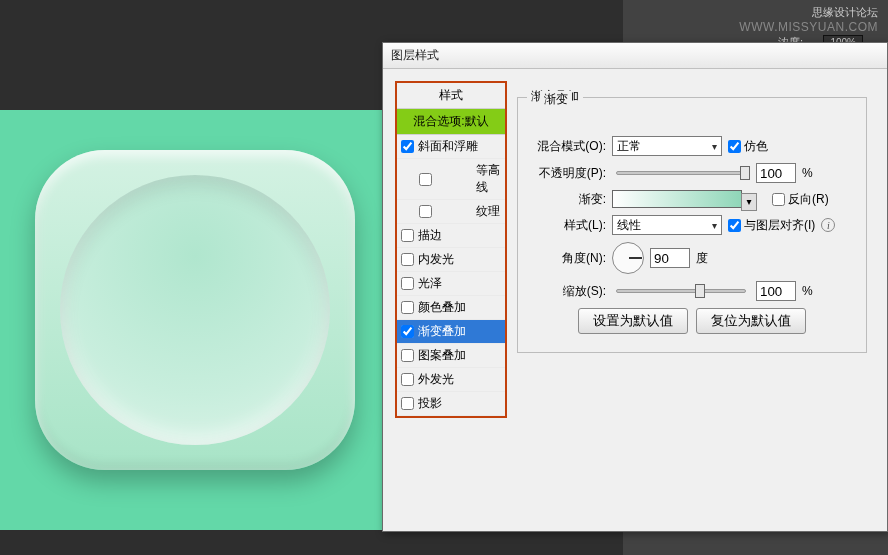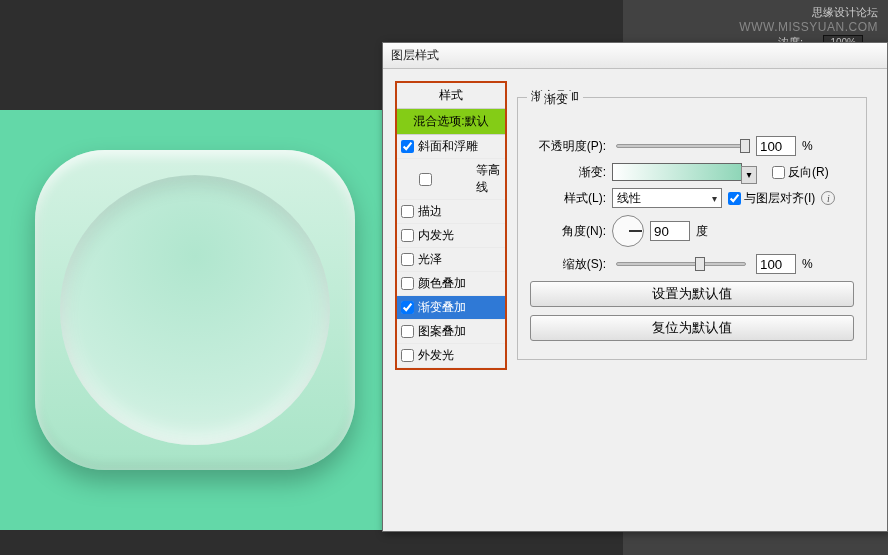--- a/index.html
+++ b/index.html
@@ -39,21 +39,21 @@
 .select::after { content: "▾"; position: absolute; right: 4px; font-size: 10px; color: #333; }
 .gradient-swatch { width: 130px; height: 18px; background: linear-gradient(90deg, #ffffff 0%, #8fd6b8 100%); border: 1px solid #666; display: inline-block; position: relative; }
 .gradient-swatch::after { content: "▾"; position: absolute; right: -16px; top: 2px; font-size: 10px; background: #e0e0e0; border: 1px solid #888; width: 14px; height: 16px; text-align: center; line-height: 16px; }
 .slider { width: 130px; height: 4px; background: #c8c8c8; border: 1px solid #999; border-radius: 2px; position: relative; margin: 0 4px; }
 .slider-handle { position: absolute; width: 10px; height: 14px; background: #e6e6e6; border: 1px solid #666; top: -6px; transform: translateX(-50%); }
 .num-input { width: 40px; height: 20px; border: 1px solid #7a7a7a; background: #fff; padding: 0 3px; text-align: left; }
 .angle-dial { width: 32px; height: 32px; border: 1px solid #888; border-radius: 50%; background: #fafafa; position: relative; }
 .angle-dial::after { content: ""; position: absolute; width: 2px; height: 13px; background: #333; left: 15px; top: 15px; transform-origin: top; transform: rotate(-90deg); }
 .info-icon { width: 14px; height: 14px; border: 1px solid #888; border-radius: 50%; display: inline-flex; align-items: center; justify-content: center; font-size: 10px; color: #555; font-style: italic; font-family: Georgia, serif; }
 .btn { background: linear-gradient(#fdfdfd, #e0e0e0); border: 1px solid #8a8a8a; border-radius: 3px; padding: 3px 14px; cursor: pointer; }
-.btns { display: flex; gap: 8px; justify-content: center; margin-top: 2px; flex-direction: column; }
+.btns { display: flex; gap: 8px; justify-content: center; margin-top: 2px; }
 label.chk { display: inline-flex; align-items: center; gap: 3px; }
 </style>
 </head>
 <body>
 
 <div class="app-bg">
   <div class="dark-panel">
     <div class="watermark">思缘设计论坛</div>
     <div class="watermark-url">WWW.MISSYUAN.COM</div>
     <div class="opacity-label">浓度:</div>
@@ -77,20 +77,24 @@
         <div class="styles-sub">混合选项:默认</div>
         <div id="style-items">
             <div class="style-item">
               <input type="checkbox" checked="" style="">
               <span>斜面和浮雕</span>
             </div>
             <div class="style-item indent">
               <input type="checkbox" style="">
               <span>等高线</span>
             </div>
+            <div class="style-item indent">
+              <input type="checkbox" style="">
+              <span>纹理</span>
+            </div>
             <div class="style-item">
               <input type="checkbox" style="">
               <span>描边</span>
             </div>
             <div class="style-item">
               <input type="checkbox" style="">
               <span>内发光</span>
             </div>
             <div class="style-item">
               <input type="checkbox" style="">
@@ -104,29 +108,43 @@
               <input type="checkbox" checked="" style="">
               <span>渐变叠加</span>
             </div>
             <div class="style-item">
               <input type="checkbox" style="">
               <span>图案叠加</span>
             </div>
             <div class="style-item">
               <input type="checkbox" style="">
               <span>外发光</span>
+            </div>
+            <div class="style-item">
+              <input type="checkbox" style="">
+              <span>投影</span>
             </div>
           </div>
       </div>
 
       <div class="settings-panel">
         <span class="group-title">渐变叠加</span>
         <div class="fieldset">
           <span class="group-title">渐变</span>
 
+          <div class="row">
+            <span class="row-label">混合模式(O):</span>
+            <div class="select" style="min-width:110px">
+                <span>正常</span>
+              </div>
+            <label class="chk">
+                <input type="checkbox" id="dither-cb" checked="" style="">
+                <span>仿色</span>
+              </label>
+          </div>
 
           <div class="row">
             <span class="row-label">不透明度(P):</span>
             <div class="slider">
                 <div class="slider-handle" style="left:100%"></div>
               </div>
             <input class="num-input" value="100" style="">
             <span>%</span>
           </div>
 

